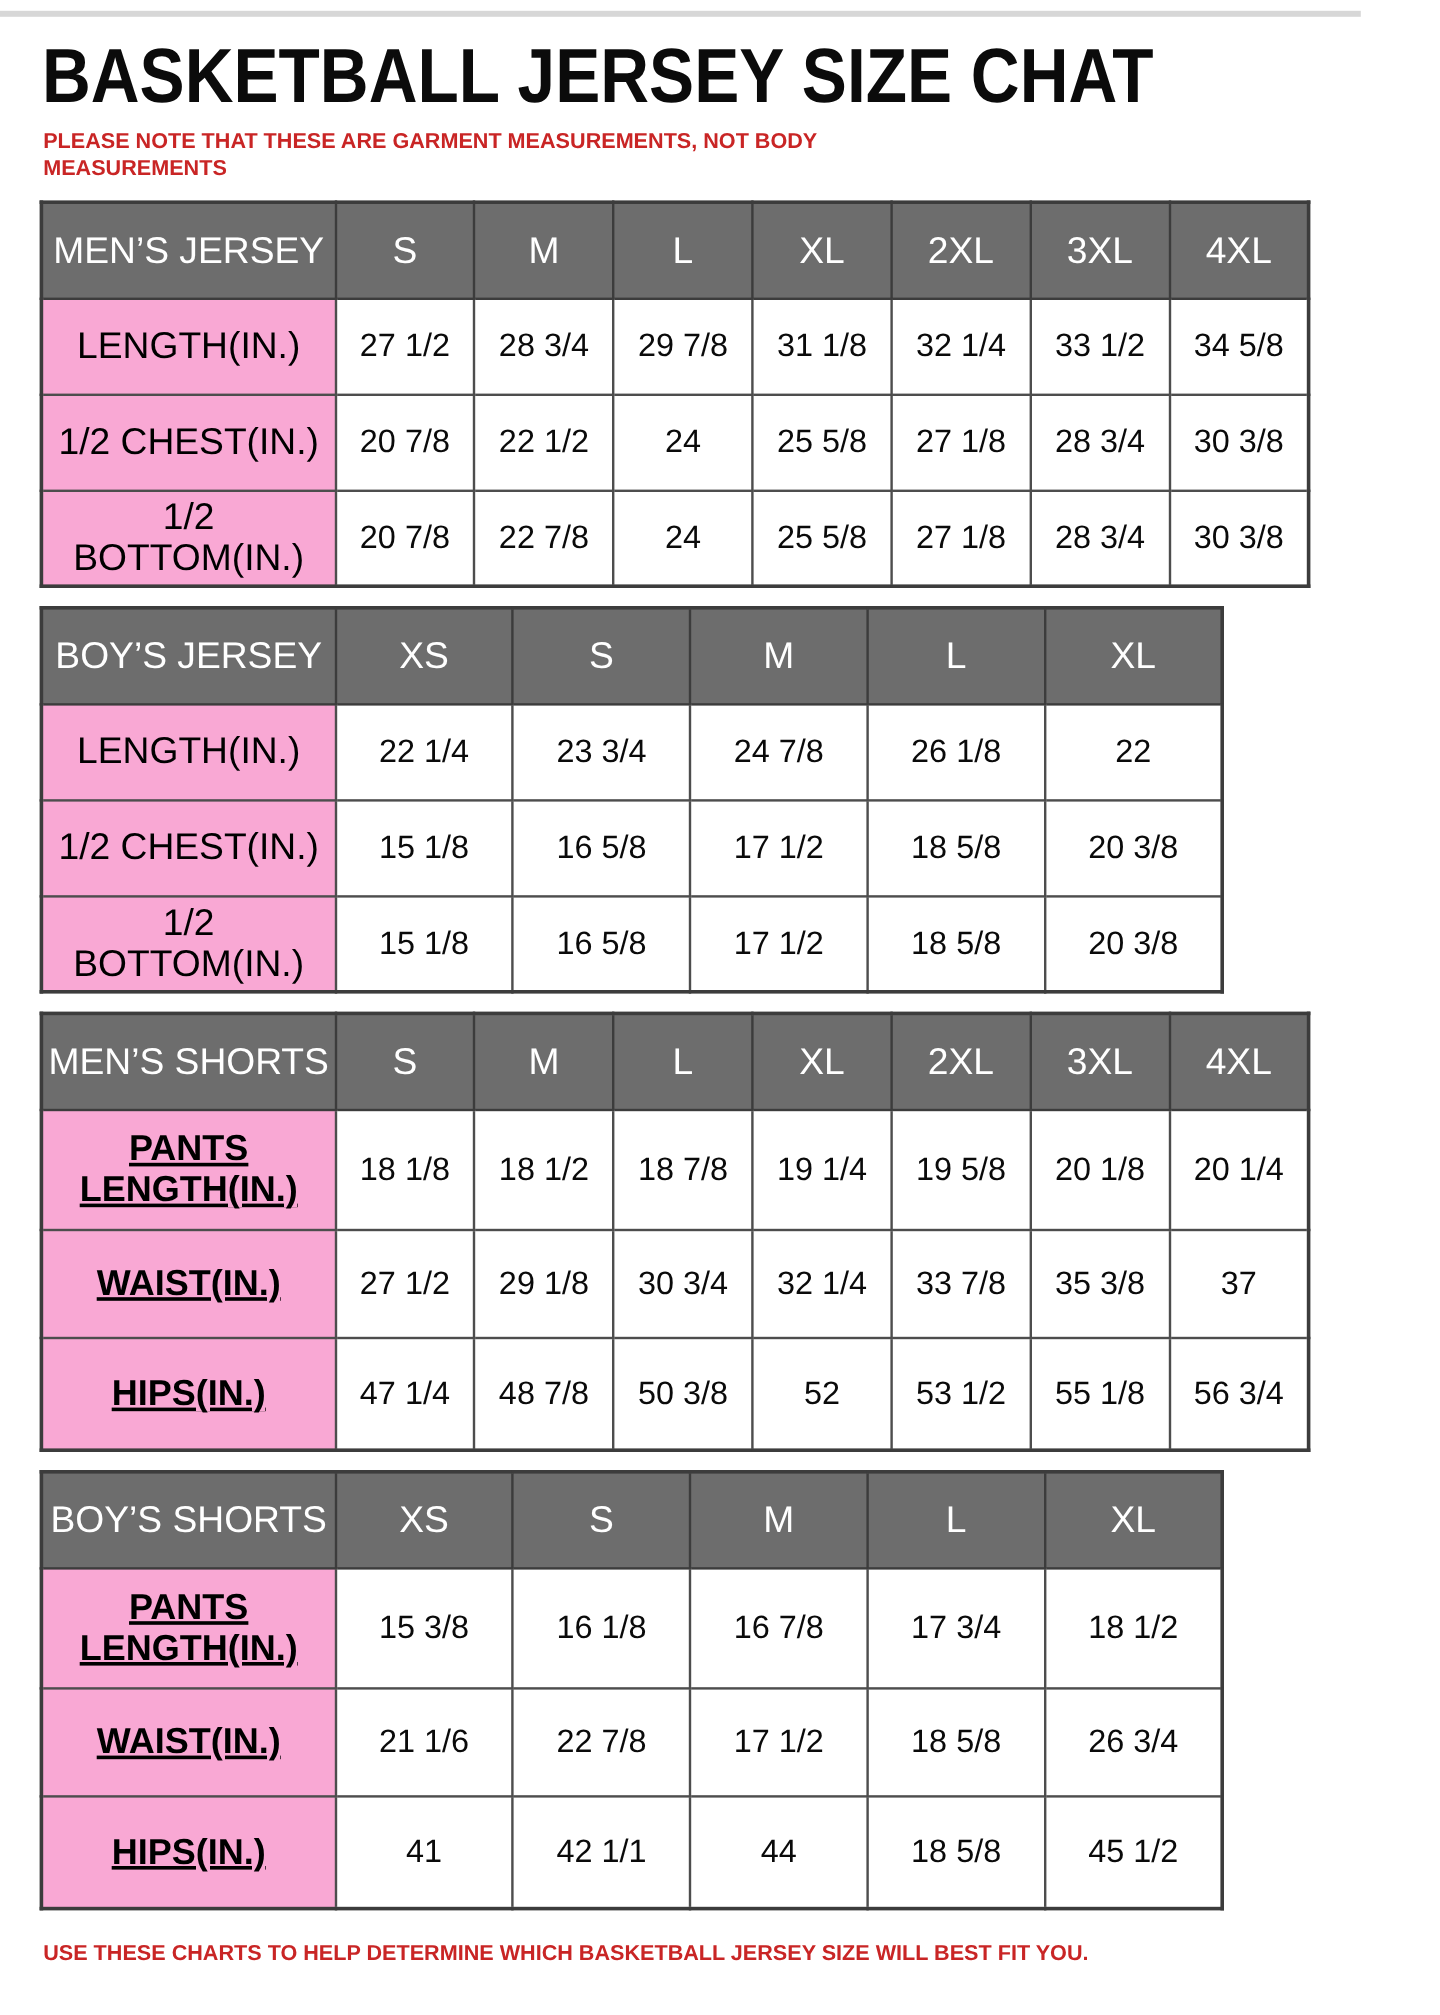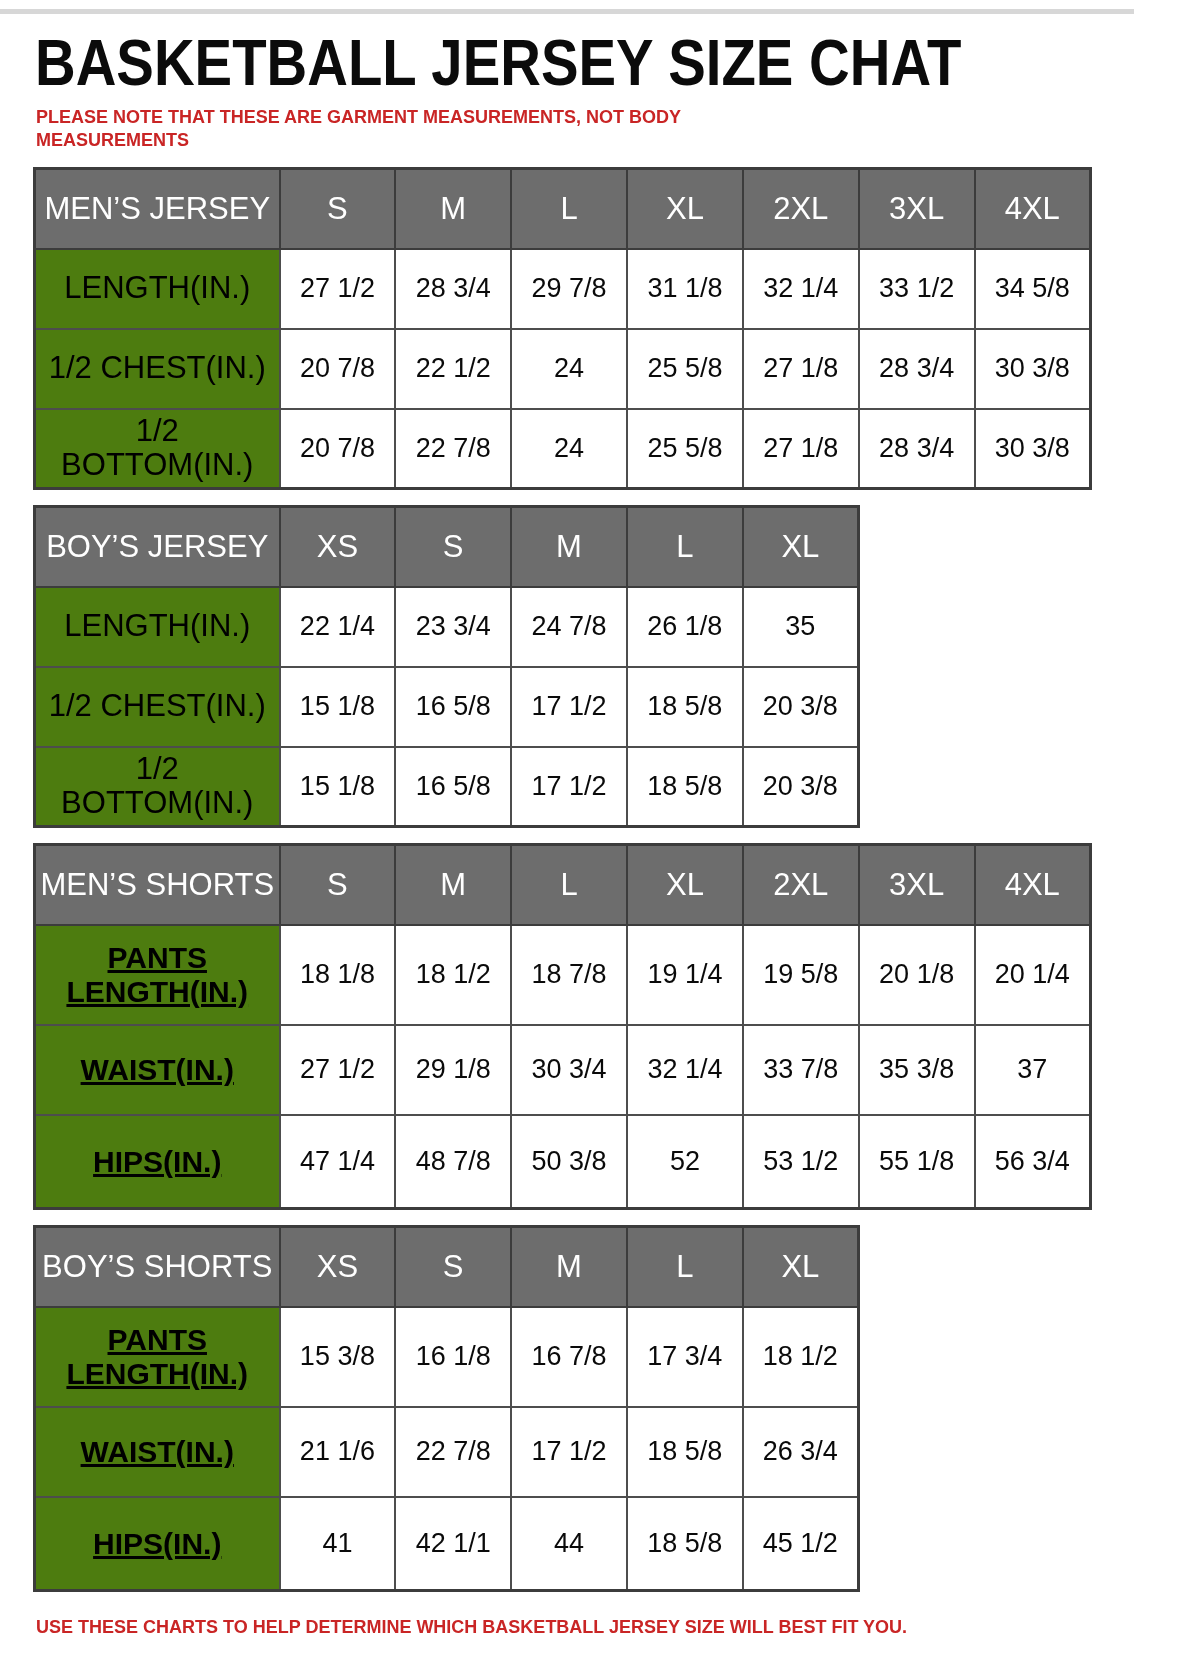--- a/index.html
+++ b/index.html
@@ -37,38 +37,38 @@
   .note-top { max-width: 800px; }
   .note-bottom { margin-top: 24px; max-width: 1100px; }
 
   table.size-table {
     border-collapse: collapse;
     table-layout: fixed;
     margin-top: 15px;
     border: 3px solid #3c3c3c;
   }
   table.cols7 { width: 1059px; }
-  table.cols5 { width: 827px; }
+  table.cols5 { width: 987px; }
   .size-table th, .size-table td {
     border: 2px solid #4d4d4d;
     text-align: center;
     vertical-align: middle;
     padding: 0 4px;
   }
   .size-table .label-col { width: 245px; }
   .size-table thead th {
     background: #6d6d6d;
     color: #ffffff;
     font-weight: 400;
     font-size: 31px;
     height: 80px;
     border-color: #3c3c3c;
   }
   .size-table tbody th {
-    background: #4d7c0f;
+    background: #f9a8d4;
     color: #000000;
     font-size: 31px;
     white-space: pre-line;
     line-height: 1.12;
   }
   .size-table tbody td {
     font-size: 27px;
     color: #0a0a0a;
     height: 80px;
   }
@@ -146,21 +146,21 @@
           <th>XL</th>
         </tr>
       </thead>
       <tbody>
         <tr>
           <th class="label-col">LENGTH(IN.)</th>
           <td>22 1/4</td>
           <td>23 3/4</td>
           <td>24 7/8</td>
           <td>26 1/8</td>
-          <td>35</td>
+          <td>22</td>
         </tr>
         <tr>
           <th class="label-col">1/2 CHEST(IN.)</th>
           <td>15 1/8</td>
           <td>16 5/8</td>
           <td>17 1/2</td>
           <td>18 5/8</td>
           <td>20 3/8</td>
         </tr>
         <tr>

